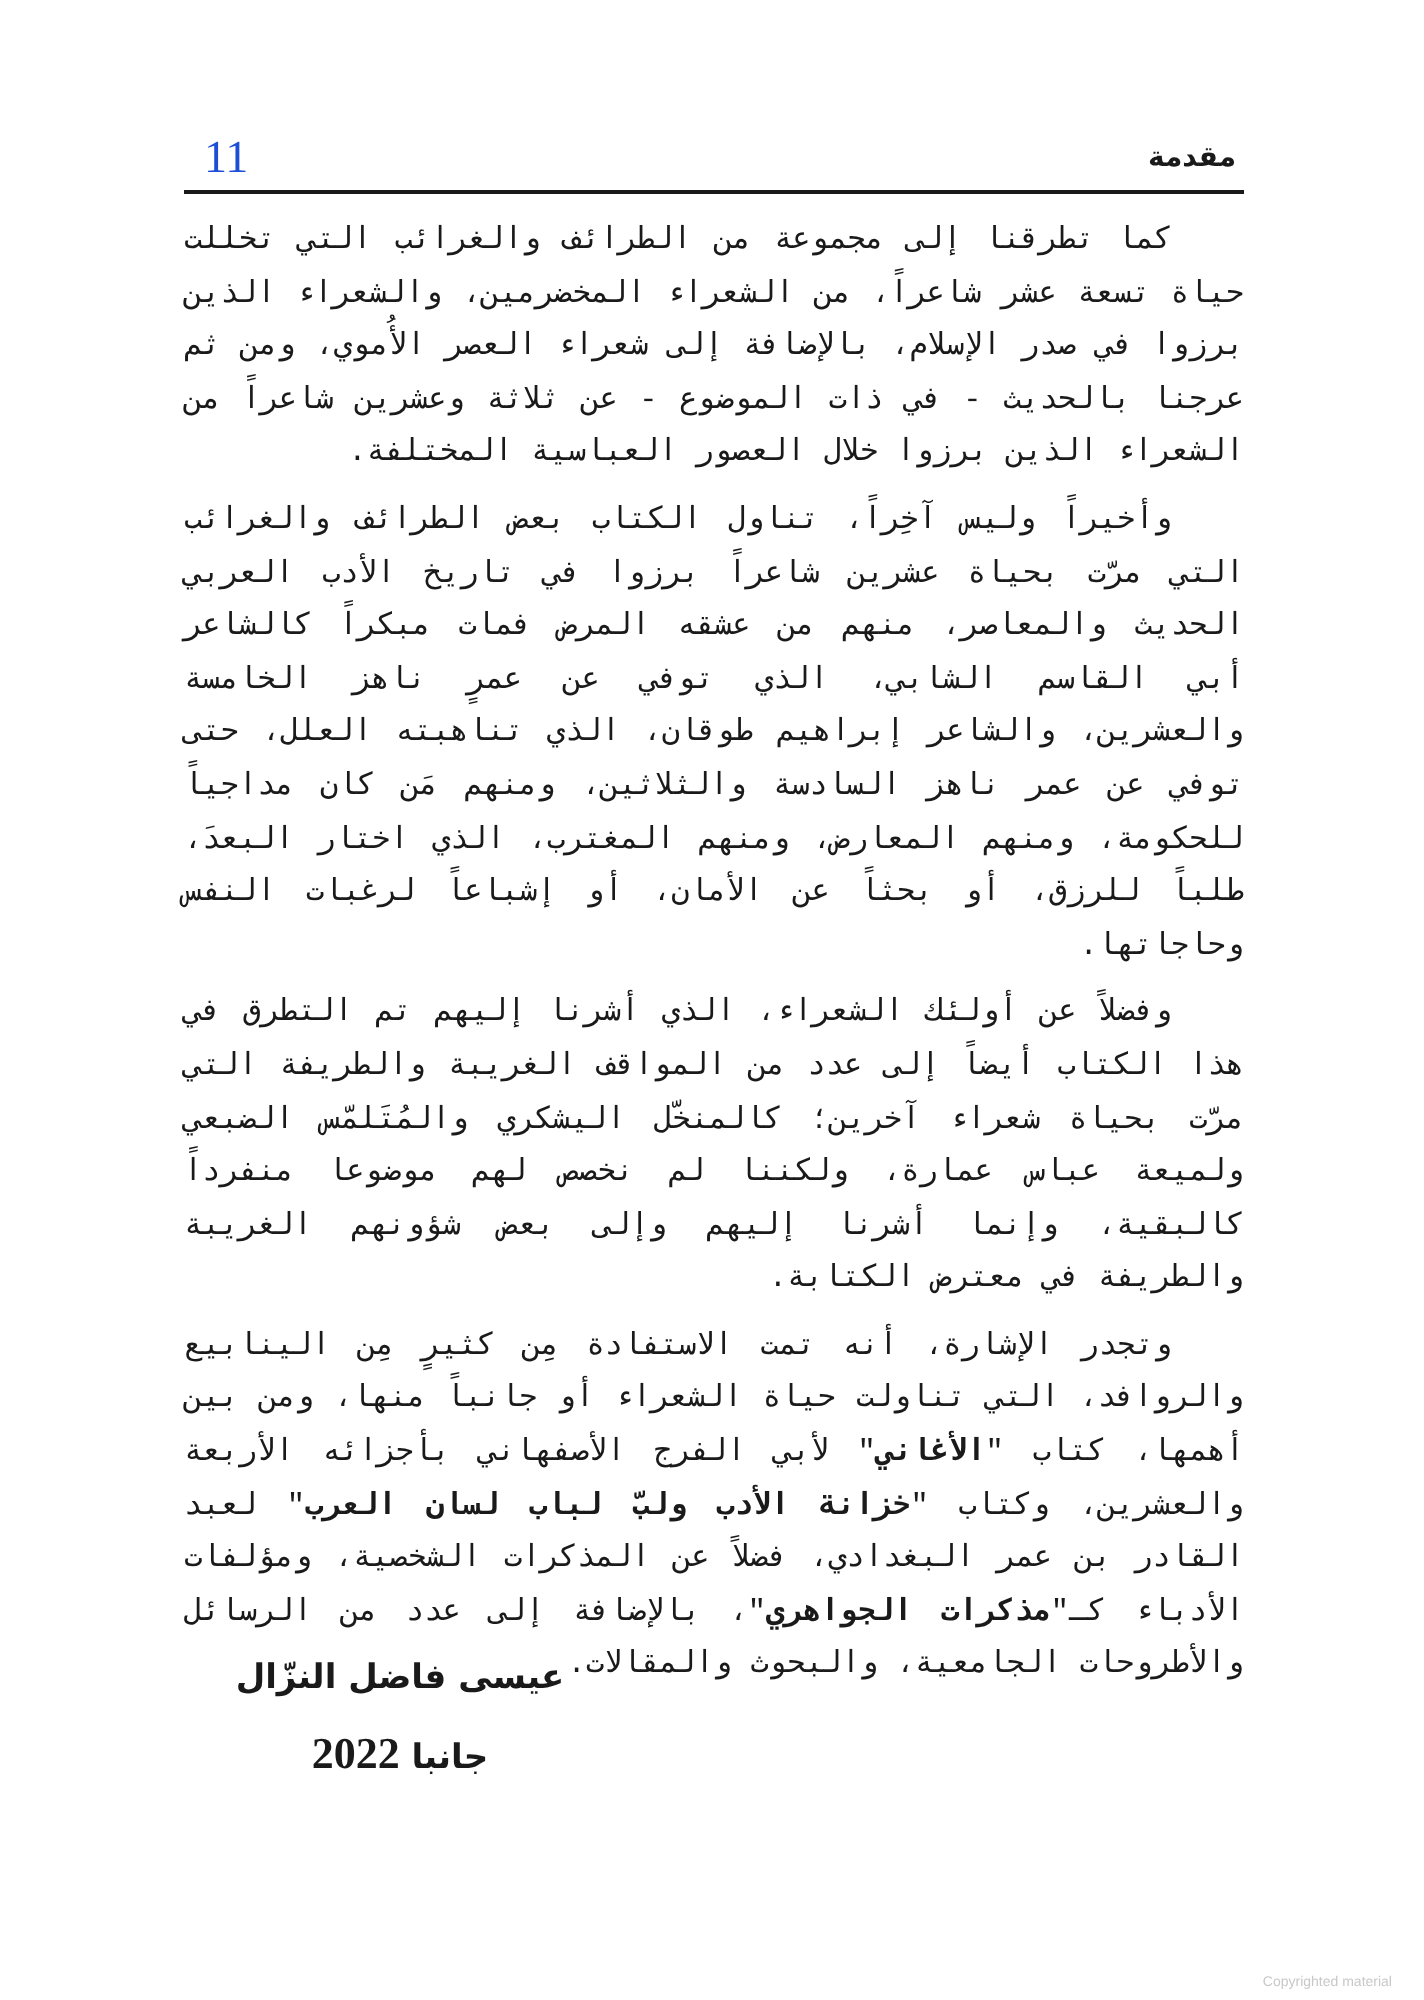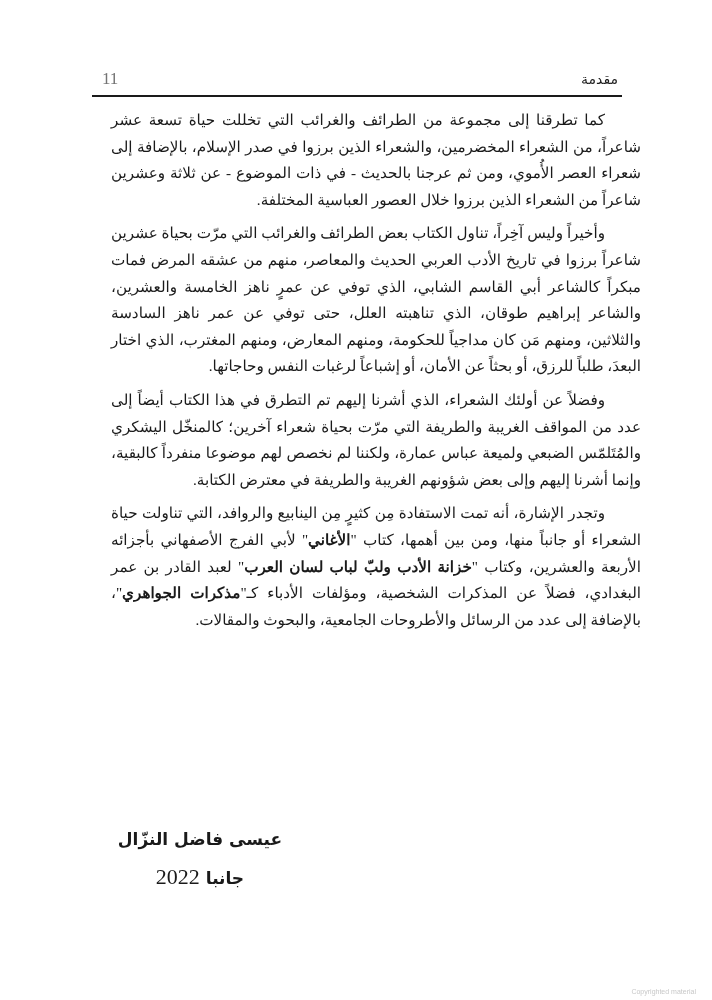--- a/index.html
+++ b/index.html
@@ -20,54 +20,53 @@
       left: 92px;
       top: 66px;
       width: 530px;
       height: 28px;
     }
     .page-number {
       position: absolute;
       left: 10px;
       top: 0;
       font-family: "Liberation Serif", serif;
-      font-size: 17px;
+      font-size: 23px;
       line-height: 26px;
-      color: #737373;
+      color: #1d4ed8;
     }
     .running-title {
       position: absolute;
       right: 4px;
       top: 2px;
       font-family: "DejaVu Sans", sans-serif;
-      font-weight: normal;
+      font-weight: bold;
       font-size: 14px;
       line-height: 22px;
       direction: rtl;
     }
     .header-rule {
       position: absolute;
       left: 92px;
       top: 95px;
       width: 530px;
       height: 0;
       border-top: 2.5px solid #1a1a1a;
     }
     .body-text {
       position: absolute;
       left: 92px;
       top: 107px;
       width: 530px;
       direction: rtl;
       text-align: justify;
       text-align-last: right;
-      font-family: Liberation Serif, serif;
+      font-family: Liberation Mono, monospace;
       font-size: 15.2px;
       line-height: 26.6px;
-      margin-left: 19px;
     }
     .para {
       margin: 0 0 7px 0;
       text-indent: 36px;
     }
     .para b {
       font-weight: bold;
     }
     .signature {
       position: absolute;
@@ -80,21 +79,21 @@
       font-weight: bold;
       font-size: 17px;
     }
     .sig-line {
       display: block;
       height: 38px;
       line-height: 38px;
     }
     .sig-year {
       font-family: "Liberation Serif", serif;
-      font-weight: normal;
+      font-weight: bold;
       font-size: 22px;
       margin-top: 36px;
     }
     .watermark {
       position: absolute;
       right: 16px;
       bottom: 5px;
       font-family: "Liberation Sans", sans-serif;
       font-size: 7px;
       color: #c8c8c8;

